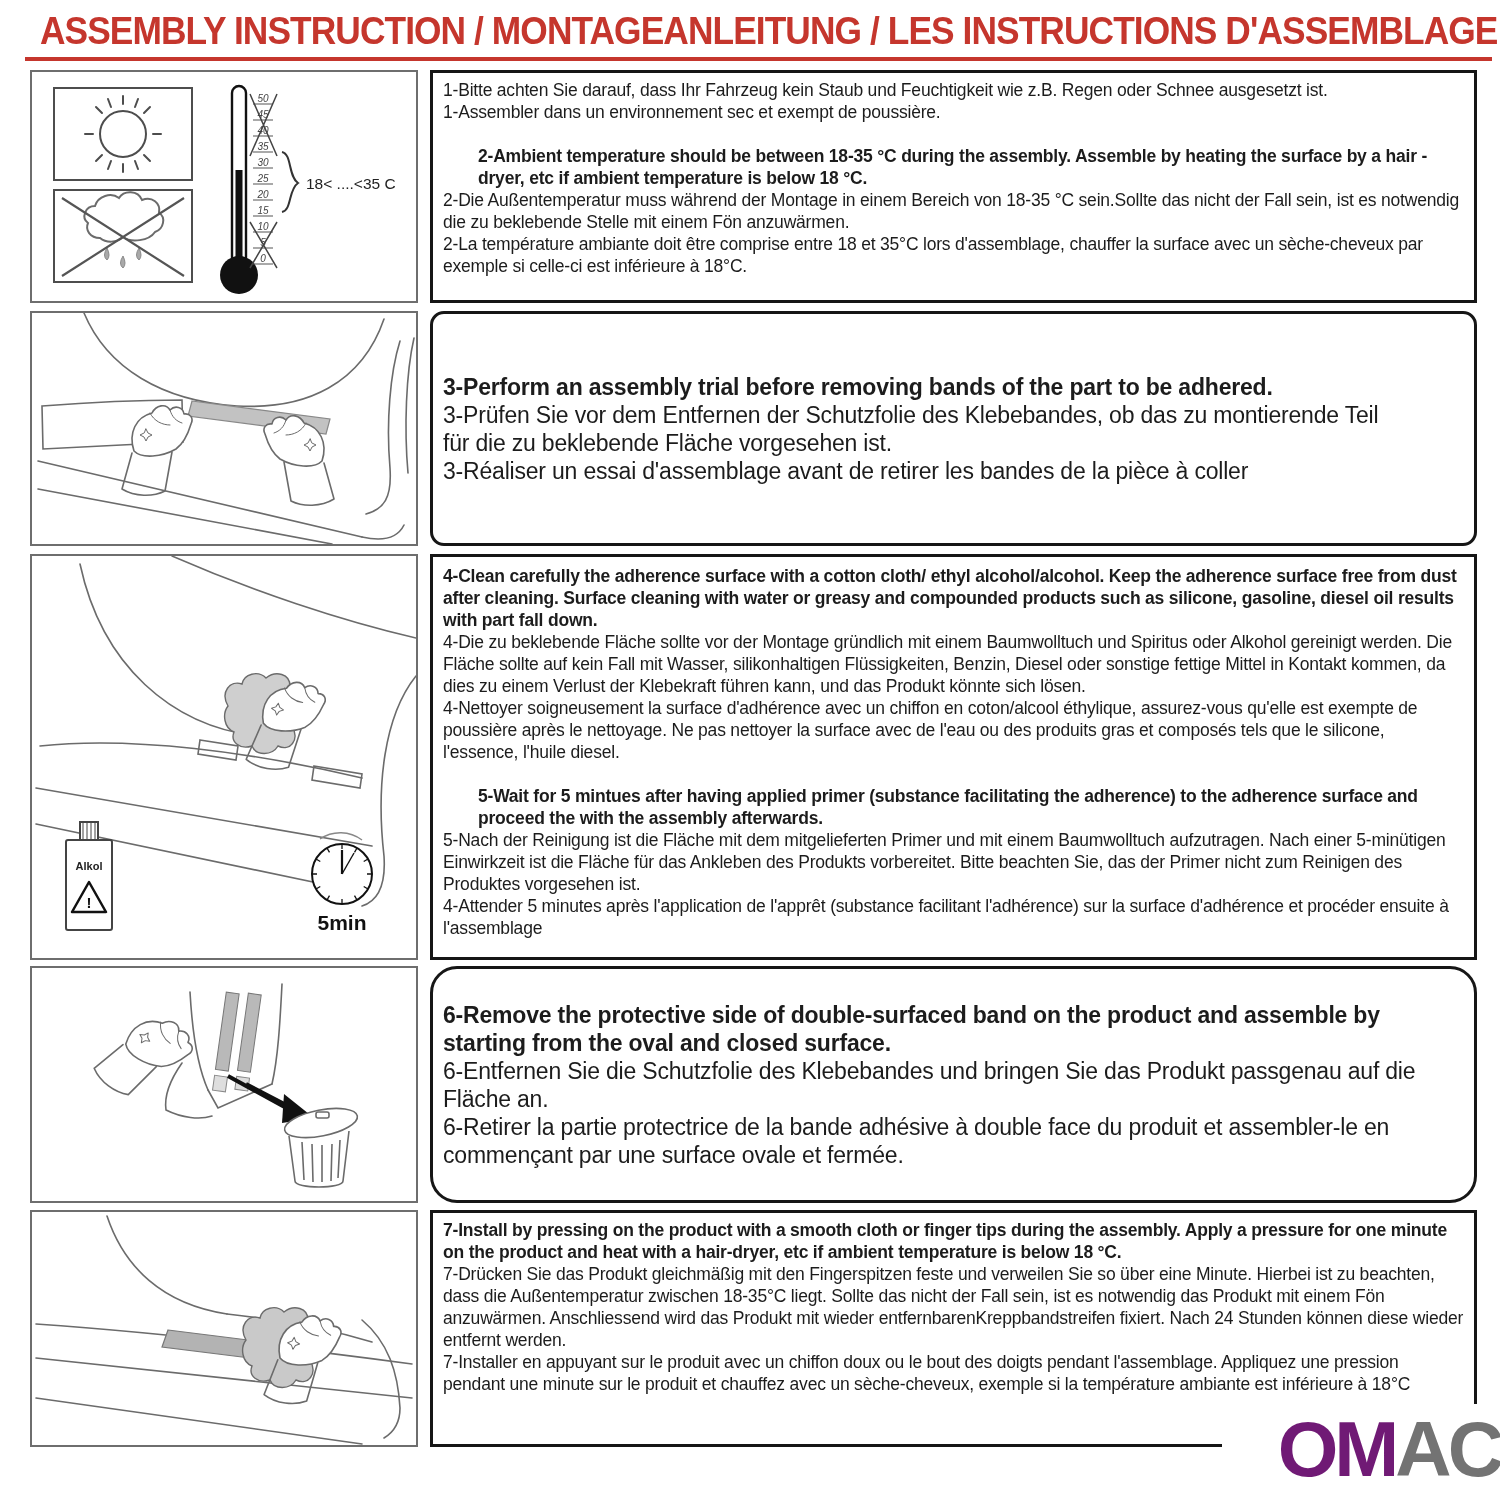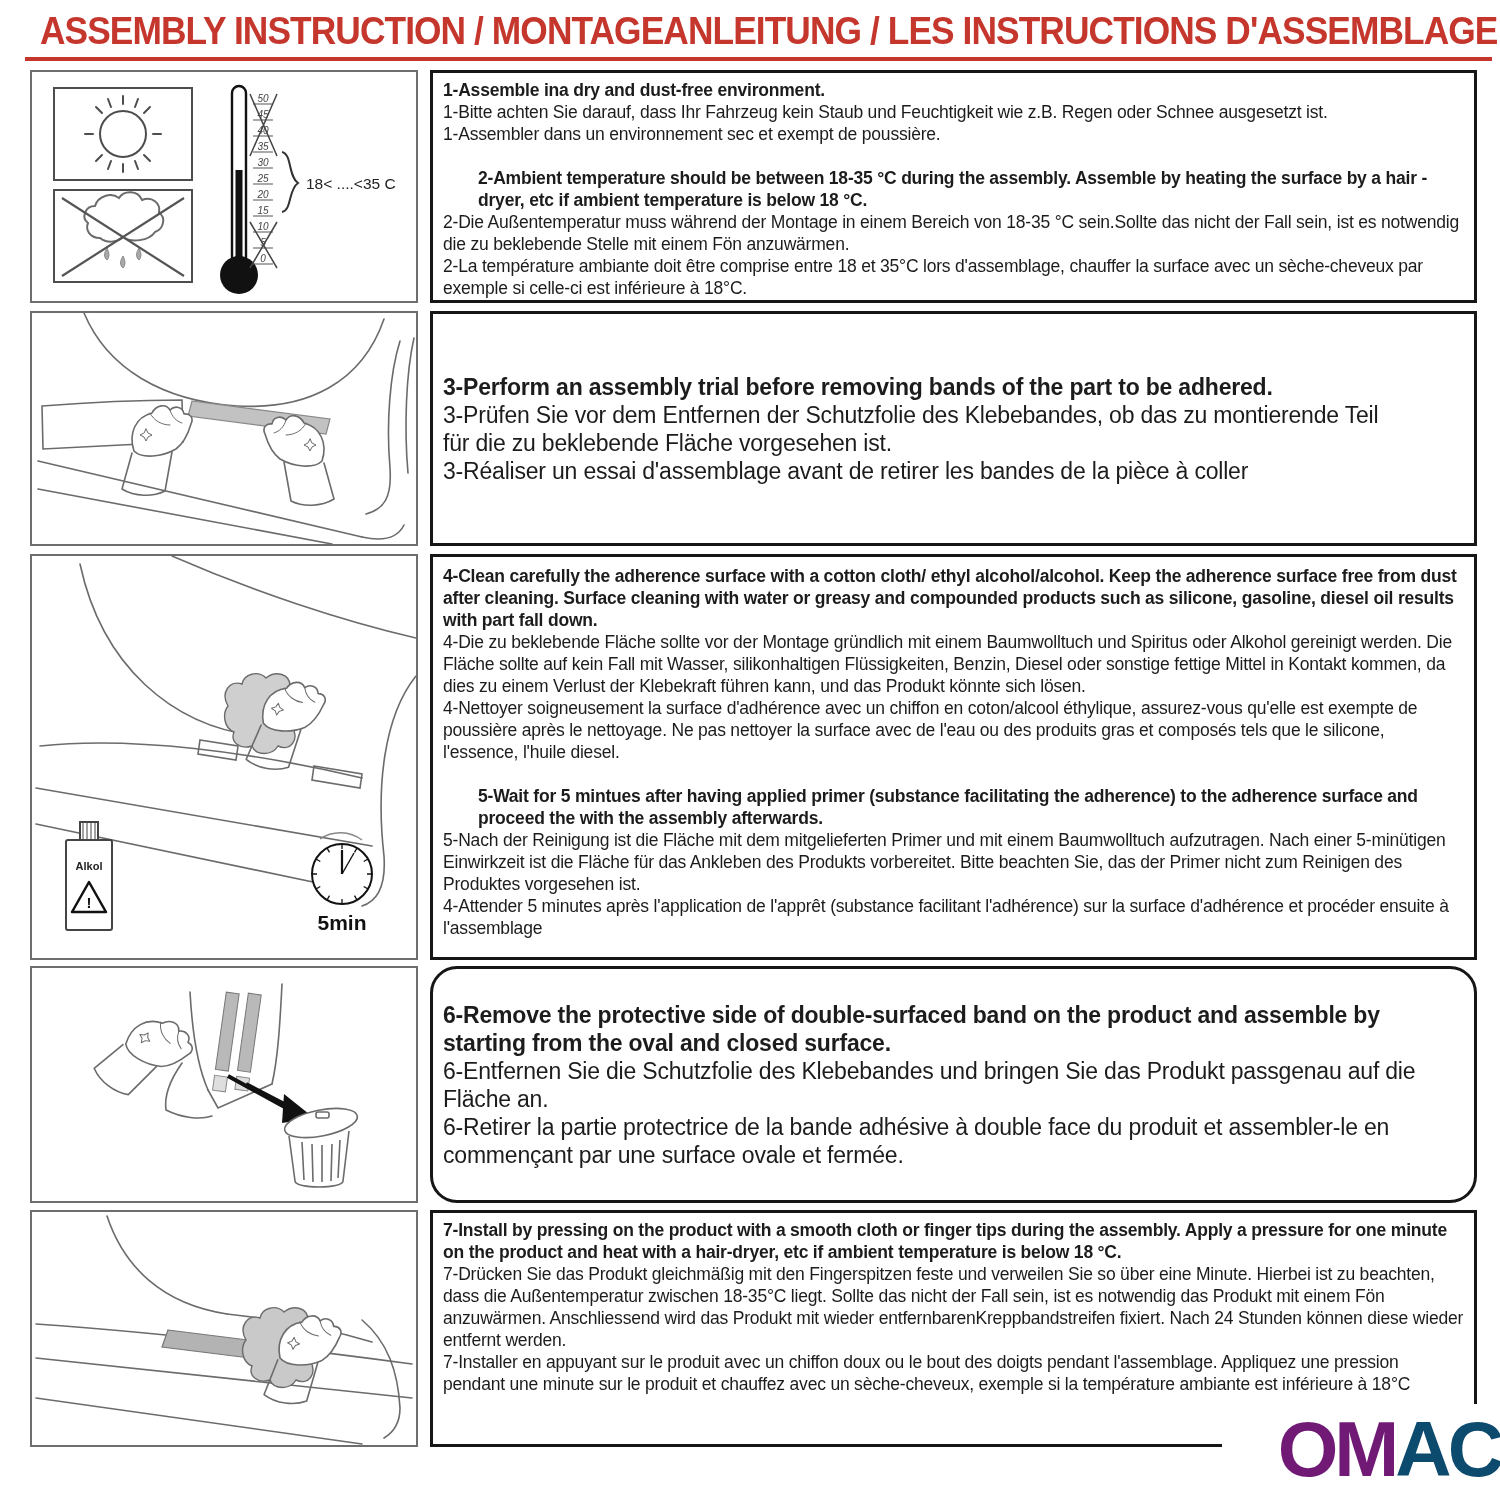--- a/index.html
+++ b/index.html
@@ -10,30 +10,30 @@
        transform:scaleX(.93);transform-origin:left center;}
   .title-underline{position:absolute;left:25px;top:57px;width:1467px;height:4px;background:#c5362d;}
   .illu{position:absolute;left:30px;width:384px;border:2px solid #6e6e6e;background:#fff;box-sizing:content-box;}
   .txt{position:absolute;left:430px;width:1047px;border:3px solid #161616;background:#fff;
        box-sizing:border-box;padding:6px 10px 0 10px;font-size:17.5px;line-height:22px;
        letter-spacing:-0.2px;}
   .txt p{margin:0;}
   p.b{font-weight:700;}
   p.gap{margin-top:22px;margin-left:35px;}
   .r1 .illu{top:70px;height:229px;} .r1 .txt{top:70px;height:233px;}
-  .r2 .illu{top:311px;height:231px;} .r2 .txt{top:311px;height:235px;display:flex;flex-direction:column;justify-content:center;font-size:23px;line-height:28px;padding-top:0;}
+  .r2 .illu{top:311px;height:231px;} .r2 .txt{top:311px;height:235px;display:flex;flex-direction:column;justify-content:center;font-size:23px;line-height:28px;padding-top:0;border-radius:14px;}
   .r2 .txt p{max-width:950px;}
   .r3 .illu{top:554px;height:402px;} .r3 .txt{top:554px;height:406px;padding-top:8px;}
   .r4 .illu{top:966px;height:233px;} .r4 .txt{top:966px;height:237px;display:flex;flex-direction:column;justify-content:center;font-size:23px;line-height:28px;padding-top:0;border-radius:27px;}
   .r5 .illu{top:1210px;height:233px;} .r5 .txt{top:1210px;height:237px;padding-top:6px;}
   .illu svg{display:block;width:100%;height:100%;}
   .logo{position:absolute;left:1222px;top:1404px;width:278px;height:90px;background:#fff;
         display:flex;align-items:center;justify-content:flex-end;
         font-size:78px;font-weight:800;letter-spacing:-4px;line-height:1;}
-  .logo .lp1{color:#701a75;text-align:center;} .logo .lp2{color:#0c4a6e;}
+  .logo .lp1{color:#701a75;text-align:center;} .logo .lp2{color:#737373;}
   .defs-holder{position:absolute;width:0;height:0;overflow:hidden;}
   text{font-family:"Liberation Sans",sans-serif;}
 </style>
 </head>
 <body>
 
 <div class="defs-holder">
 <svg width="0" height="0">
   <defs>
     <g id="handg" stroke="#6b6b6b" fill="#ffffff" stroke-width="1.6" stroke-linejoin="round" stroke-linecap="round">
@@ -91,21 +91,20 @@
         <g stroke="#444" stroke-width="1.5" fill="none">
           <path d="M218,22 L245,84 M245,22 L218,84"></path>
           <path d="M218,150 L245,196 M245,150 L218,196"></path>
         </g>
         <path d="M250,80 C260,82 256,104 266,111 C256,118 260,138 250,140" fill="none" stroke="#333" stroke-width="2"></path>
         <text x="274" y="117" font-size="15.5" fill="#222">18&lt; ....&lt;35 C</text>
       </g>
     </svg>
   </div>
   <div class="txt">
-    <p class="b">1-Assemble ina dry and dust-free environment.</p>
     <p>1-Bitte achten Sie darauf, dass Ihr Fahrzeug kein Staub und Feuchtigkeit wie z.B. Regen oder Schnee ausgesetzt ist.</p>
     <p>1-Assembler dans un environnement sec et exempt de poussière.</p>
     <p class="b gap">2-Ambient temperature should be between 18-35 °C  during the assembly. Assemble by heating the surface by a hair -dryer, etc if ambient temperature is below 18 °C.</p>
     <p>2-Die Außentemperatur muss während der Montage in einem Bereich von 18-35 °C  sein.Sollte das nicht der Fall sein, ist es notwendig die zu beklebende Stelle mit einem Fön anzuwärmen.</p>
     <p>2-La température ambiante doit être comprise entre 18 et 35°C lors d'assemblage, chauffer la surface avec un sèche-cheveux par exemple si celle-ci est inférieure à 18°C.</p>
   </div>
 </div>
 
 <div class="r2">
   <div class="illu">

